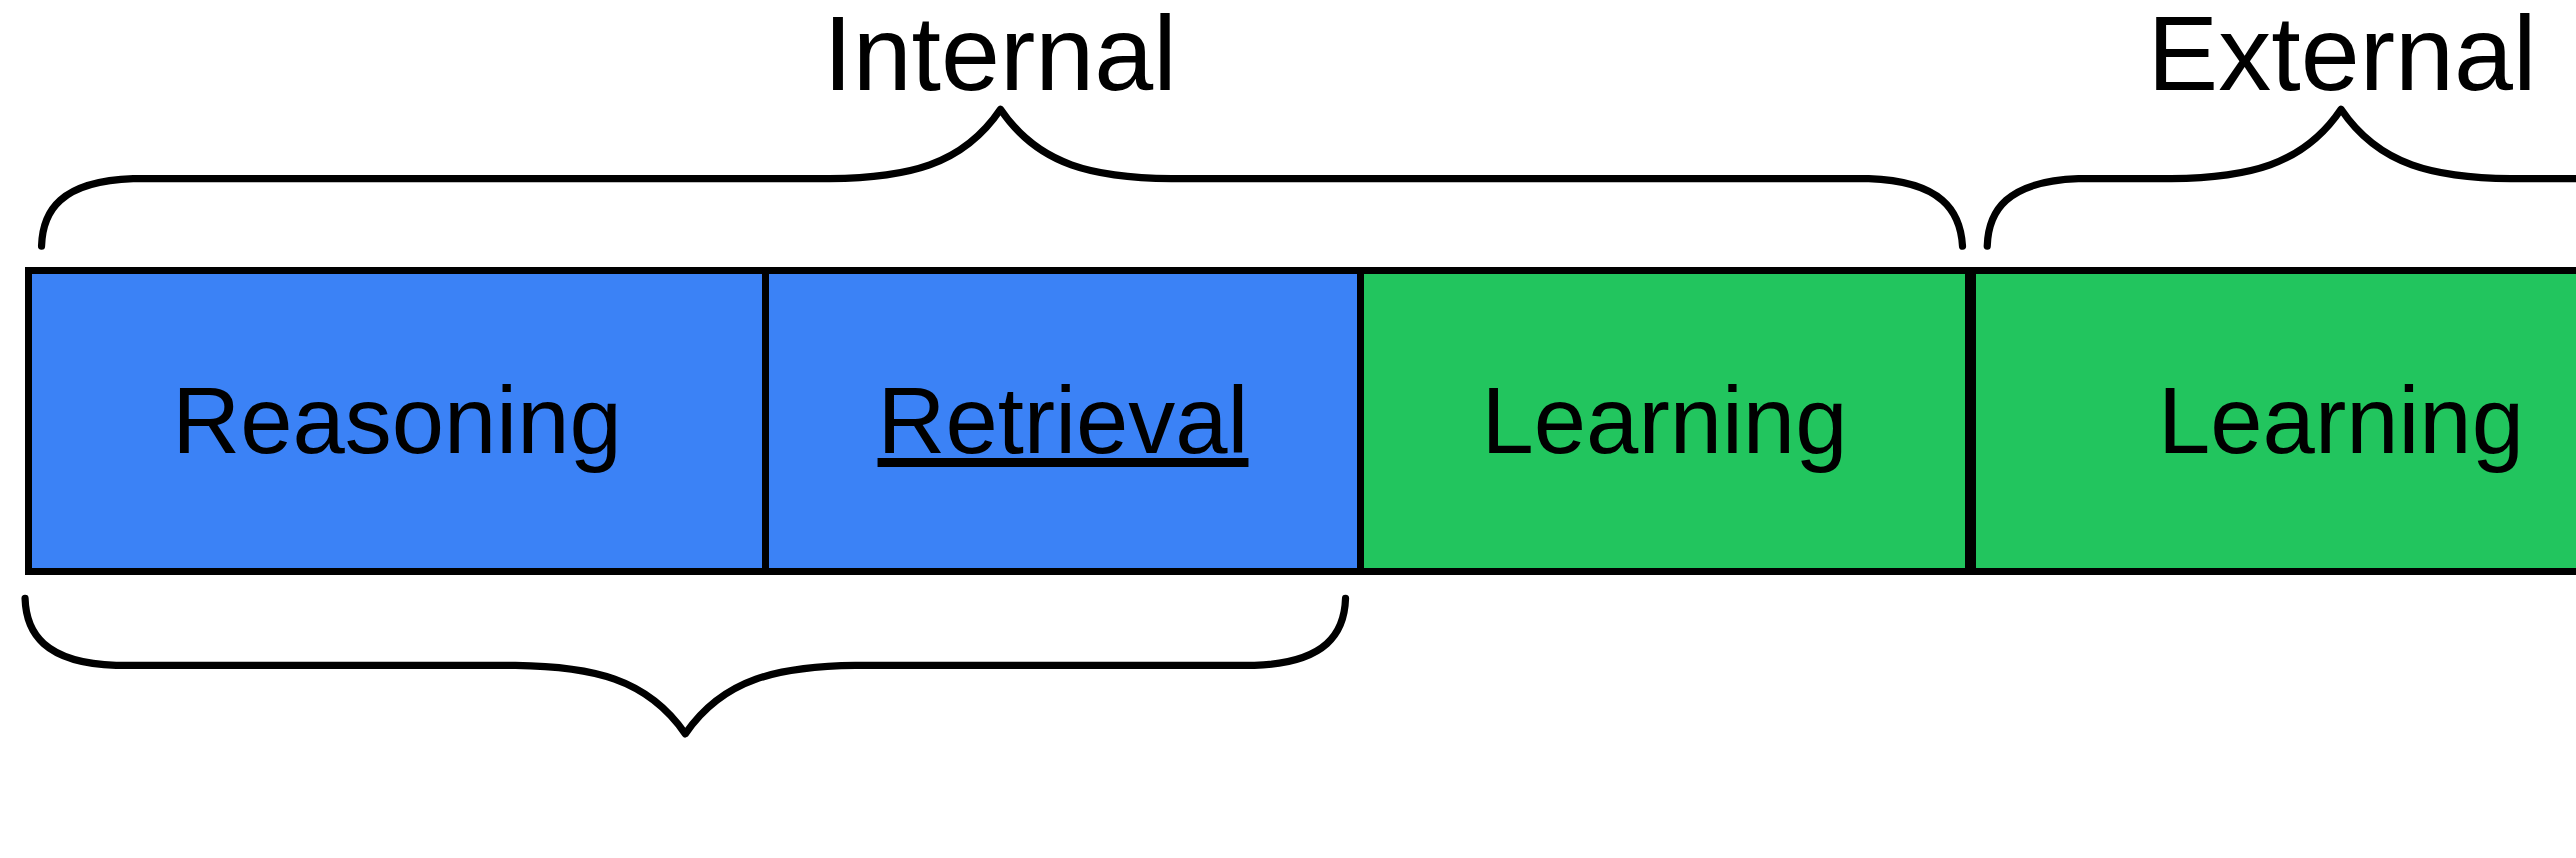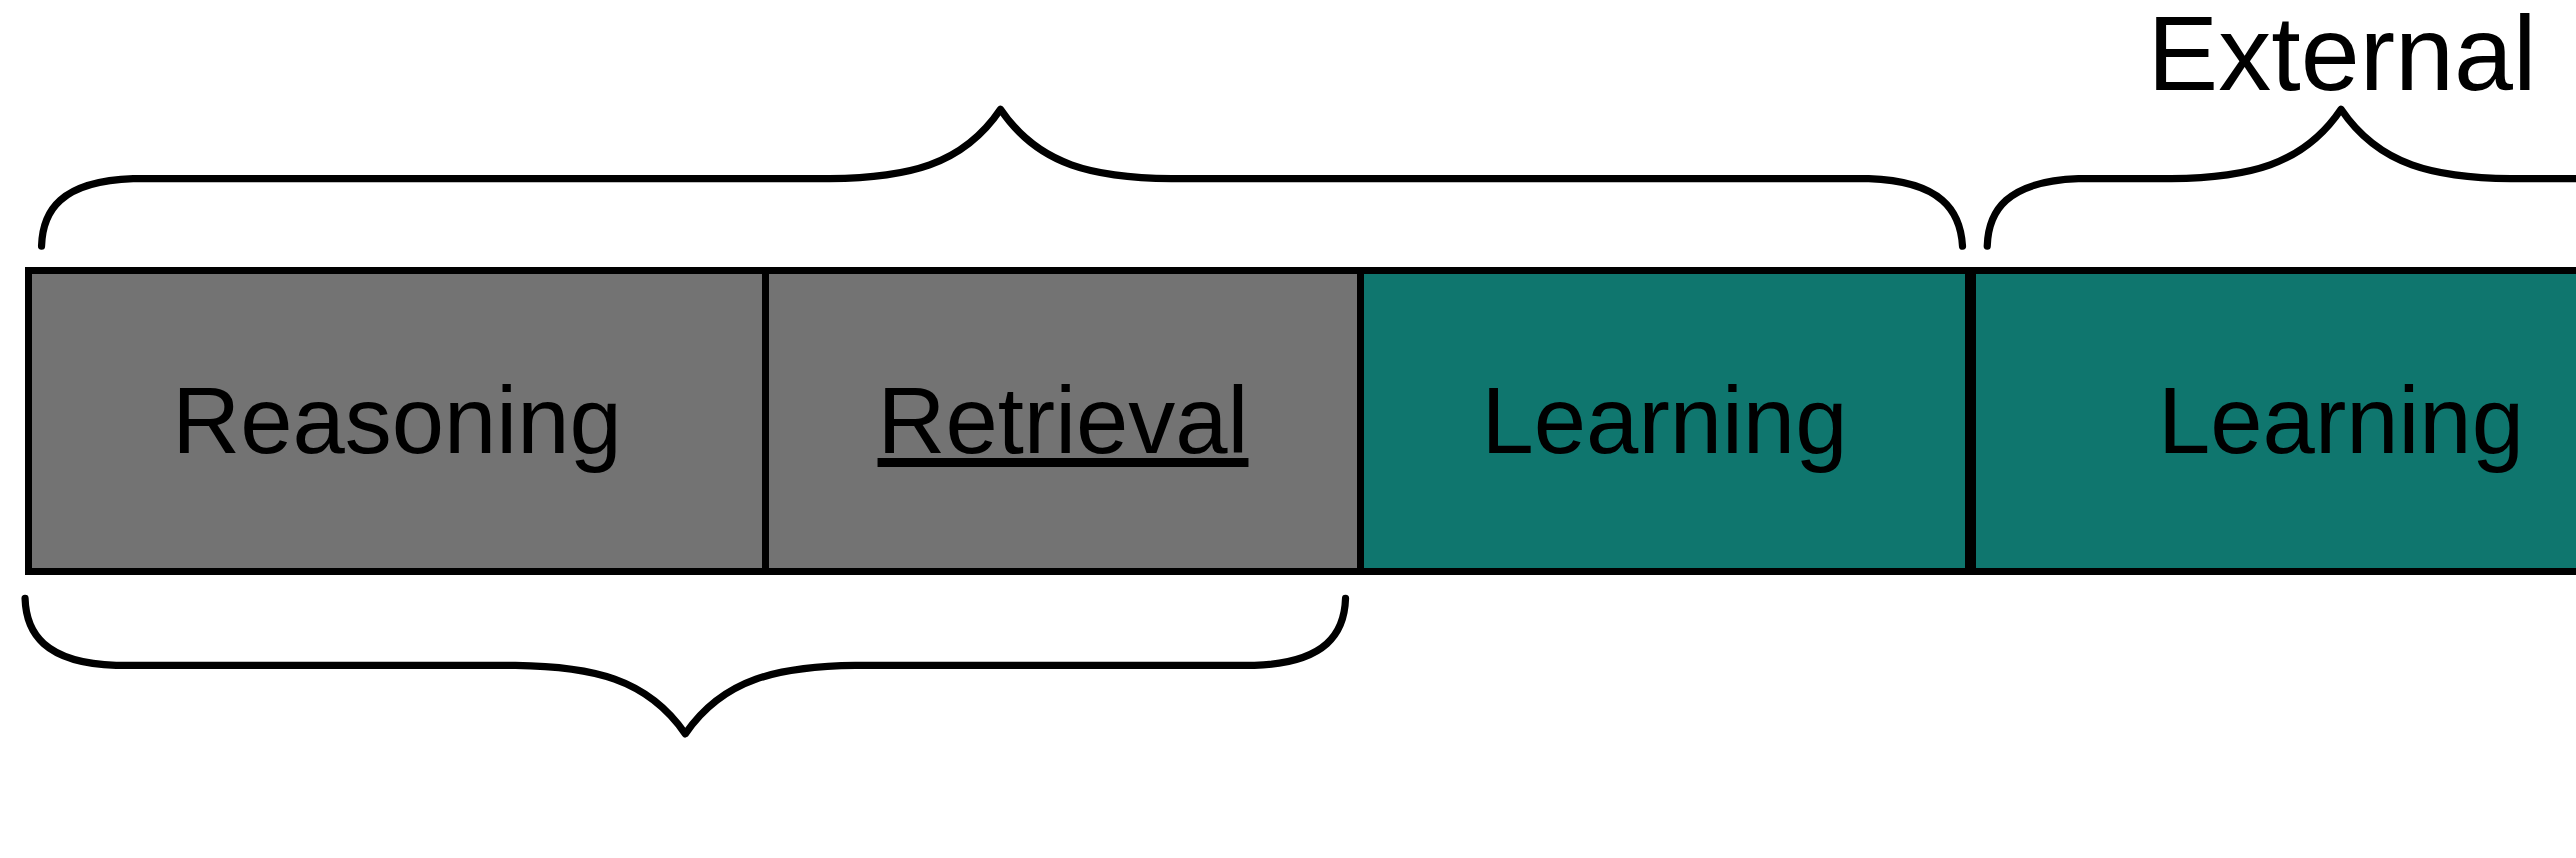--- a/index.html
+++ b/index.html
@@ -43,22 +43,22 @@
     align-items: stretch;
   }
   .cell {
     display: flex;
     align-items: center;
     justify-content: center;
     font-size: 94px;
     line-height: 1;
     white-space: nowrap;
   }
-  .cell.gray { background: #737373; }
-  .cell.white { background: #0f766e; }
+  .cell.gray { background: #3b82f6; }
+  .cell.white { background: #22c55e; }
   #cell-reasoning { width: 730px; border-right: 7.2px solid #000000; }
   #cell-retrieval { width: 588px; border-right: 7.2px solid #000000; text-decoration: underline; }
   #cell-learning  { width: 601px; border-right: 11.3px solid #000000; }
   #cell-grounding { flex: 1; }
   .group-label {
     position: absolute;
     transform: translateX(-50%);
     font-size: 106px;
     line-height: 1;
     white-space: nowrap;
@@ -71,20 +71,21 @@
 <body>
 
 <div id="canvas">
 
   <svg id="braces-layer" viewBox="0 0 5319 1666" xmlns="http://www.w3.org/2000/svg">
     <path class="brace" d="M 80 478 C 82 410 116 352 258 347 L 1610 347 C 1760 345 1868 322 1942 212 C 2016 322 2124 345 2274 347 L 3628 347 C 3770 352 3806 410 3810 478"></path>
     <path class="brace" d="M 3858 478 C 3860 410 3895 352 4035 347 L 4215 347 C 4362 345 4471 322 4545 212 C 4619 322 4728 345 4875 347 L 5055 347 C 5195 352 5230 410 5232 478"></path>
     <path class="brace" d="M 48 1162 C 50 1228 84 1287 225 1292 L 1000 1292 C 1148 1294 1256 1317 1330 1425 C 1404 1317 1512 1294 1660 1292 L 2435 1292 C 2576 1287 2610 1228 2612 1162"></path>
   </svg>
 
+  <div class="group-label" id="internal-label">Internal</div>
 
   <div class="group-label" id="external-label">External</div>
 
   <div id="capability-box">
     <div class="cell gray" id="cell-reasoning">
       <span>Reasoning</span>
     </div>
     <div class="cell gray" id="cell-retrieval">
       <span>Retrieval</span>
     </div>

